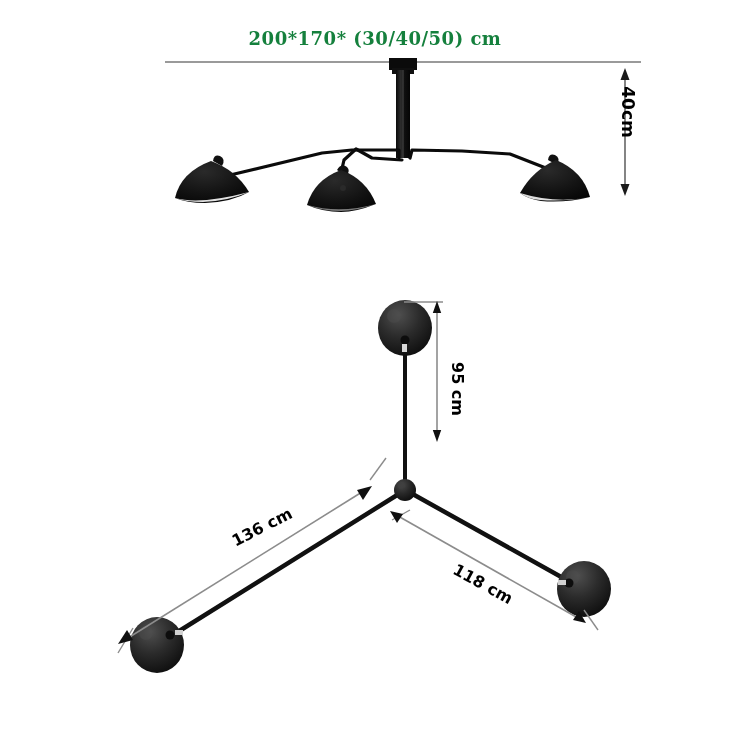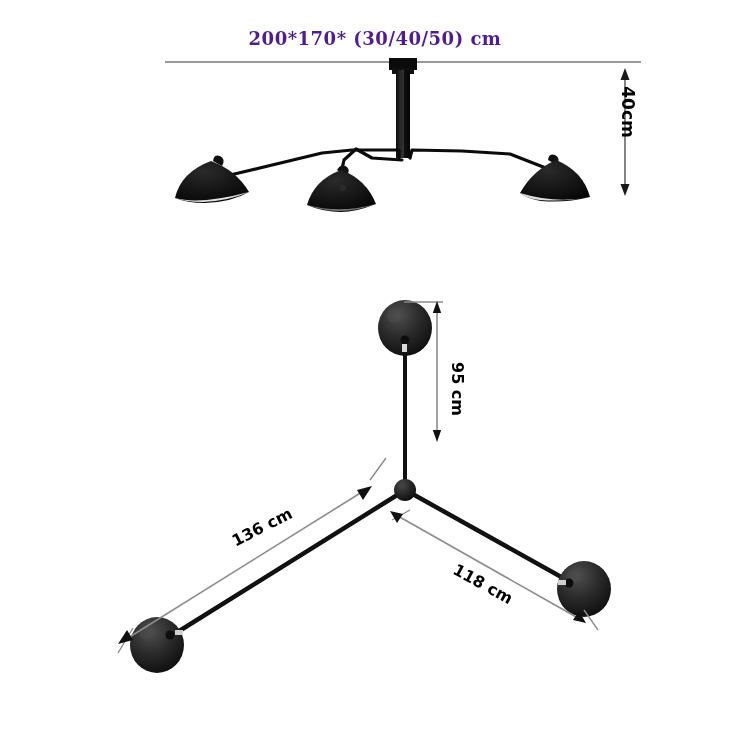--- a/index.html
+++ b/index.html
@@ -28,21 +28,21 @@
   .title-text {
     position: absolute;
     left: 0;
     top: 28px;
     width: 750px;
     text-align: center;
     font-family: "DejaVu Serif", serif;
     font-weight: bold;
     font-size: 18px;
     letter-spacing: 0.5px;
-    color: #4c1d95;
+    color: #15803d;
     white-space: nowrap;
   }
   .dim-label {
     position: absolute;
     font-family: "DejaVu Sans", sans-serif;
     font-weight: bold;
     color: #000000;
     white-space: nowrap;
     transform-origin: 50% 50%;
   }

